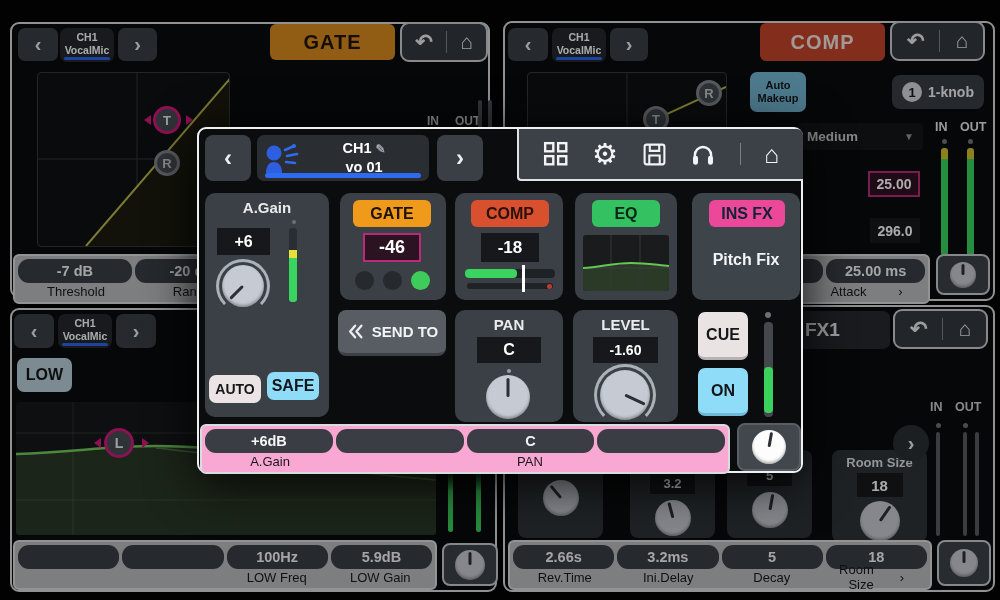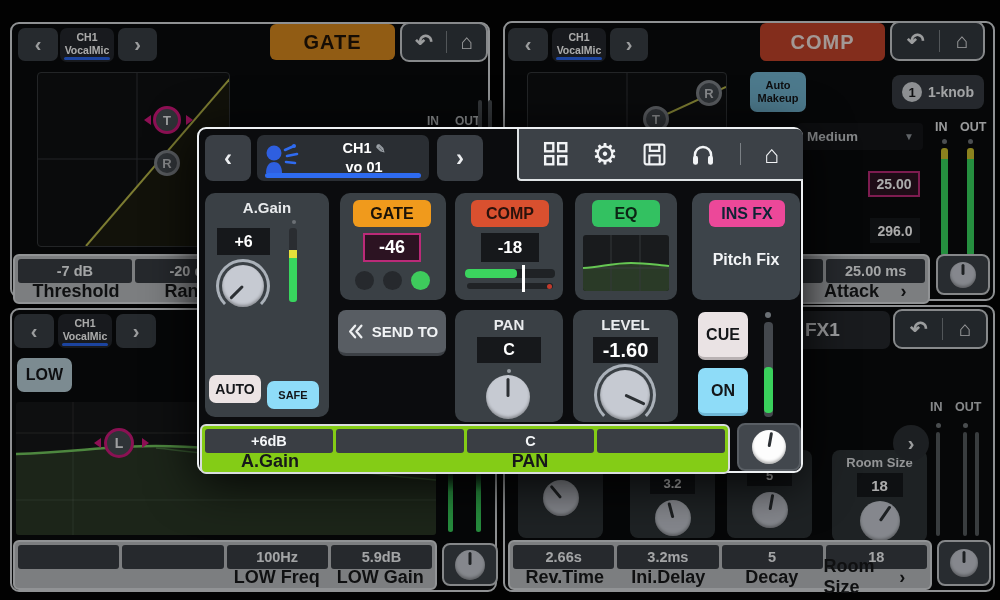--- a/index.html
+++ b/index.html
@@ -23,24 +23,24 @@
   .glyph{font-weight:bold;color:#e8eaec}
 
   .tbtn{position:absolute;border-radius:6px;display:flex;align-items:center;justify-content:center;
     font-weight:bold;font-size:20px;letter-spacing:1px}
   .tbtn.orange{background:#d8891f;color:#221406}
   .tbtn.red{background:#c4432a;color:#f2e3de}
 
   
   .bbar{position:absolute;background:#babdbf;border:2px solid #d9dcde;border-radius:6px;padding:3px}
   .vals{display:flex;gap:3px;height:24px}
-  .cell{flex:1;background:#3a3e44;border-radius:3px;color:#f4f6f8;font-weight:bold;font-size:14.5px;
+  .cell{flex:1;background:#3a3e44;border-radius:11px;color:#f4f6f8;font-weight:bold;font-size:14.5px;
     display:flex;align-items:center;justify-content:center}
   .labs{display:flex;height:16px;align-items:center}
-  .labs span{flex:1;text-align:left;font-size:18px;font-weight:bold;color:#17181a;
+  .labs span{flex:1;text-align:right;font-size:13px;font-weight:normal;color:#17181a;
     display:flex;align-items:center;justify-content:center;gap:3px}
 
   .knobtile{position:absolute;background:#3d4248;border:2px solid #c6cacd;border-radius:8px;
     display:flex;align-items:center;justify-content:center}
   .knob{position:relative;border-radius:50%;background:#c6cad2;box-shadow:inset 0 -2px 3px rgba(0,0,0,.3)}
   .knob i{position:absolute;left:50%;top:50%;width:3px;height:44%;background:#2c3034;border-radius:2px;
     transform-origin:50% 0;transform:translateX(-50%) rotate(calc(180deg + var(--rot,0deg)))}
   .knob.white{background:#fdfdfd}
   .arc::before{content:"";position:absolute;inset:-6px;border:3px solid #aab1b9;border-radius:50%;
     border-right-color:transparent;transform:rotate(90deg)}
@@ -423,21 +423,21 @@
         <span>+6</span>
         </div>
       <div class="knob arc" style="position:absolute;left:17px;top:72px;width:42px;height:42px;--rot:-135deg">
           <i></i>
         </div>
       <div class="abs" style="left:87px;top:27px;width:4px;height:4px;border-radius:50%;background:#6b7075"></div>
       <div class="abs" style="left:84px;top:35px;width:8px;height:74px;border-radius:3px;background:linear-gradient(180deg,#2a2d31 0 30%,#e6e03a 30% 40%,#38d65e 40% 100%)"></div>
       <div class="lightbtn" style="left:4px;top:182px;width:52px;height:28px;background:#ece4e4;font-size:14px">
         <span>AUTO</span>
         </div>
-      <div class="lightbtn" style="left:62px;top:188px;width:52px;height:28px;background:#8edcf8;font-size:11px">
+      <div class="lightbtn" style="left:62px;top:179px;width:52px;height:28px;background:#8edcf8;font-size:16px">
         <span>SAFE</span>
         </div>
     </div>
 
     <div class="panel" style="left:141px;top:64px;width:106px;height:107px">
       <div class="chip orange" style="left:13px;top:7px;width:78px;height:27px">
         <span>GATE</span>
         </div>
       <div class="vbox mag abs" style="left:23px;top:40px;width:58px;height:29px;font-size:18px">
         <span>-46</span>
@@ -498,41 +498,41 @@
         <span>C</span>
         </div>
       <div class="abs" style="left:52px;top:59px;width:4px;height:4px;border-radius:50%;background:#9aa0a6"></div>
       <div class="knob" style="position:absolute;left:31px;top:65px;width:44px;height:44px;--rot:0deg">
           <i></i>
         </div>
     </div>
 
     <div class="panel" style="left:374px;top:181px;width:105px;height:112px">
       <span class="ptitle">LEVEL</span>
-      <div class="vbox abs" style="left:20px;top:27px;width:65px;height:26px;font-size:20px">
+      <div class="vbox abs" style="left:20px;top:27px;width:65px;height:26px;font-size:14px">
         <span>-1.60</span>
         </div>
       <div class="knob arc" style="position:absolute;left:27px;top:60px;width:50px;height:50px;--rot:115deg">
           <i></i>
         </div>
     </div>
 
     <div class="lightbtn" style="left:499px;top:183px;width:50px;height:48px;background:#eae3e4;border-bottom:3px solid #b9b2b3;font-size:16px">
       <span>CUE</span>
       </div>
     <div class="lightbtn" style="left:499px;top:239px;width:50px;height:48px;background:#8edcf8;border-bottom:3px solid #6fb8d6;font-size:16px">
       <span>ON</span>
       </div>
 
     <div class="abs" style="left:566px;top:183px;width:6px;height:6px;border-radius:50%;background:#6b7075"></div>
     <div class="abs" style="left:565px;top:193px;width:9px;height:95px;background:#44484d;border-radius:4px">
       <div style="position:absolute;left:0;bottom:4px;width:100%;height:48%;background:#3ad15c;border-radius:4px"></div>
       </div>
 
-    <div class="bbar" style="left:1px;top:295px;width:530px;background:#84cc16">
+    <div class="bbar" style="left:1px;top:295px;width:530px;background:#f9a8d4">
       <div class="vals">
         <div class="cell">+6dB</div>
         <div class="cell"></div>
         <div class="cell">C</div>
         <div class="cell"></div>
       </div>
       <div class="labs">
         <span>A.Gain</span>
         <span></span>
         <span>PAN</span>

